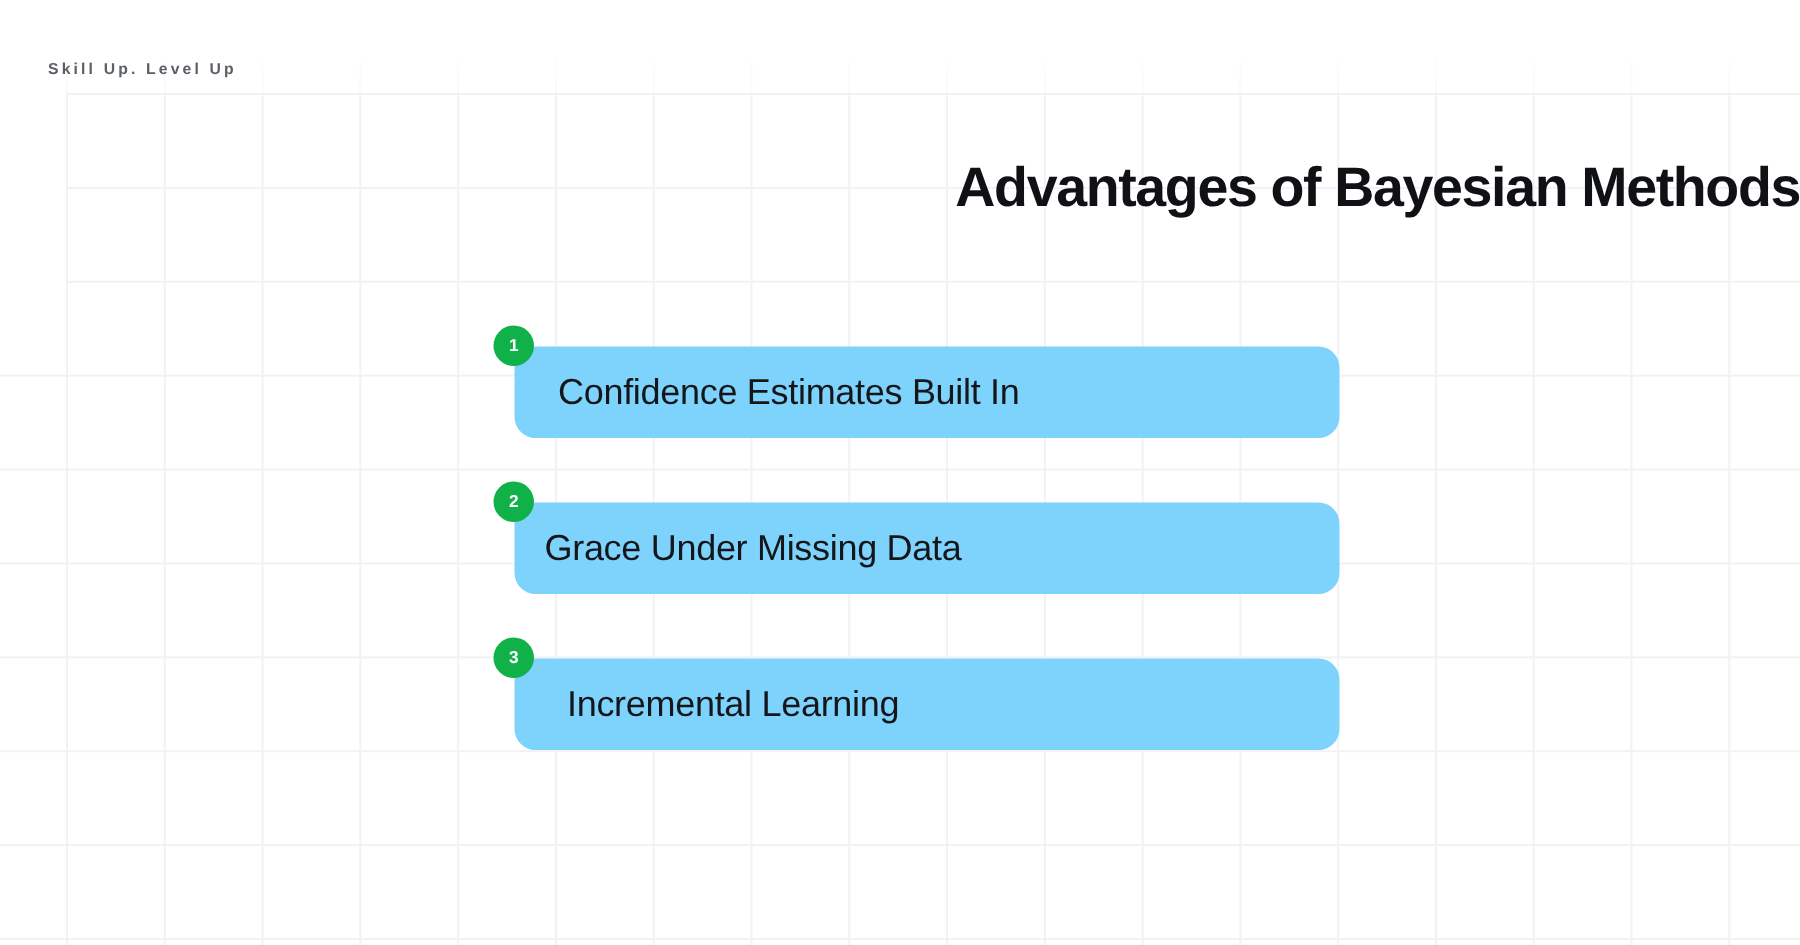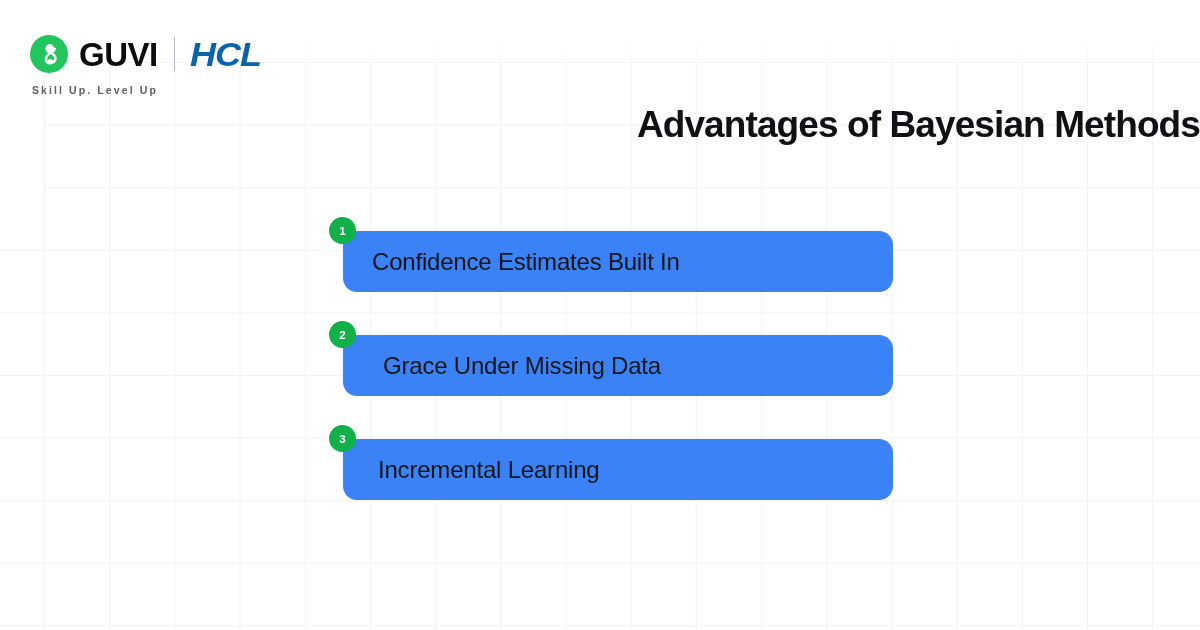--- a/index.html
+++ b/index.html
@@ -143,36 +143,36 @@
     margin-bottom: 43px;
   }
   .list-item:last-child { margin-bottom: 0; }
 
   .item-card {
     position: absolute;
     left: 0;
     top: 0;
     width: 550px;
     height: 61px;
-    background: #3b82f6;
+    background: #7dd3fc;
     border-radius: 14px;
     display: flex;
     align-items: center;
   }
   .item-label {
     font-size: 24px;
     font-weight: 400;
     color: #14161a;
     letter-spacing: -0.2px;
     line-height: 1;
     font-family: "Liberation Sans", sans-serif;
     white-space: nowrap;
   }
   .item-1 .item-label { padding-left: 29px; }
-  .item-2 .item-label { padding-left: 40px; }
+  .item-2 .item-label { padding-left: 20px; }
   .item-3 .item-label { padding-left: 35px; text-align: right; }
 
   .item-badge {
     position: absolute;
     left: -14px;
     top: -14px;
     width: 27px;
     height: 27px;
     border-radius: 50%;
     background: #11b14a;
@@ -189,37 +189,20 @@
 </head>
 <body>
 
 <div id="slide">
 
   <div class="grid-bg"></div>
   <div class="grid-fade-top"></div>
   <div class="grid-fade-left"></div>
 
   <div class="brand">
-    <div class="brand-row">
-      <span class="guvi-mark">
-        <svg width="22" height="26" viewBox="0 0 22 26" aria-hidden="true">
-          <path d="M15.2 3.2c0-1.5-1.3-2.7-3.1-2.7C9.6 0.5 7.6 2.3 7.6 5.1c0 2.2 1.2 3.6 3.1 4.6
-                   -2.2 0.9-3.8 2.6-3.8 5.3 0 3.2 2.4 5.4 5.3 5.4 1.9 0 3.4-1.1 3.4-2.7
-                   0-1.2-0.8-2-1.9-2-0.9 0-1.5 0.5-1.5 1.3 0 0.6 0.4 1 0.9 1
-                   -0.2 0.3-0.6 0.5-1.1 0.5-1.5 0-2.6-1.4-2.6-3.5 0-2.3 1.3-3.9 3.3-4.6
-                   2 0.7 3.3 2.1 3.3 4.3 0 1.9-1 3.3-2.5 3.3-0.5 0-0.9-0.2-1.1-0.5
-                   0.5 0 0.9-0.4 0.9-1 0-0.8-0.6-1.3-1.5-1.3-1.1 0-1.9 0.8-1.9 2
-                   0 1.6 1.5 2.7 3.4 2.7 2.9 0 5.3-2.2 5.3-5.4 0-2.7-1.6-4.4-3.8-5.3
-                   1.9-1 3.1-2.4 3.1-4.6z" fill="#ffffff" transform="translate(-0.3,2.6) scale(1.02)"></path>
-        </svg>
-      </span>
-      <span class="guvi-word">GUVI</span>
-      <span class="brand-divider"></span>
-      <span class="hcl-word">HCL</span>
-    </div>
     <div class="brand-tagline">Skill Up. Level Up</div>
   </div>
 
   <div class="page-title">Advantages of Bayesian Methods</div>
 
   <div class="list">
 
     <div class="list-item item-1">
       <div class="item-card">
         <span class="item-label">Confidence Estimates Built In</span>

